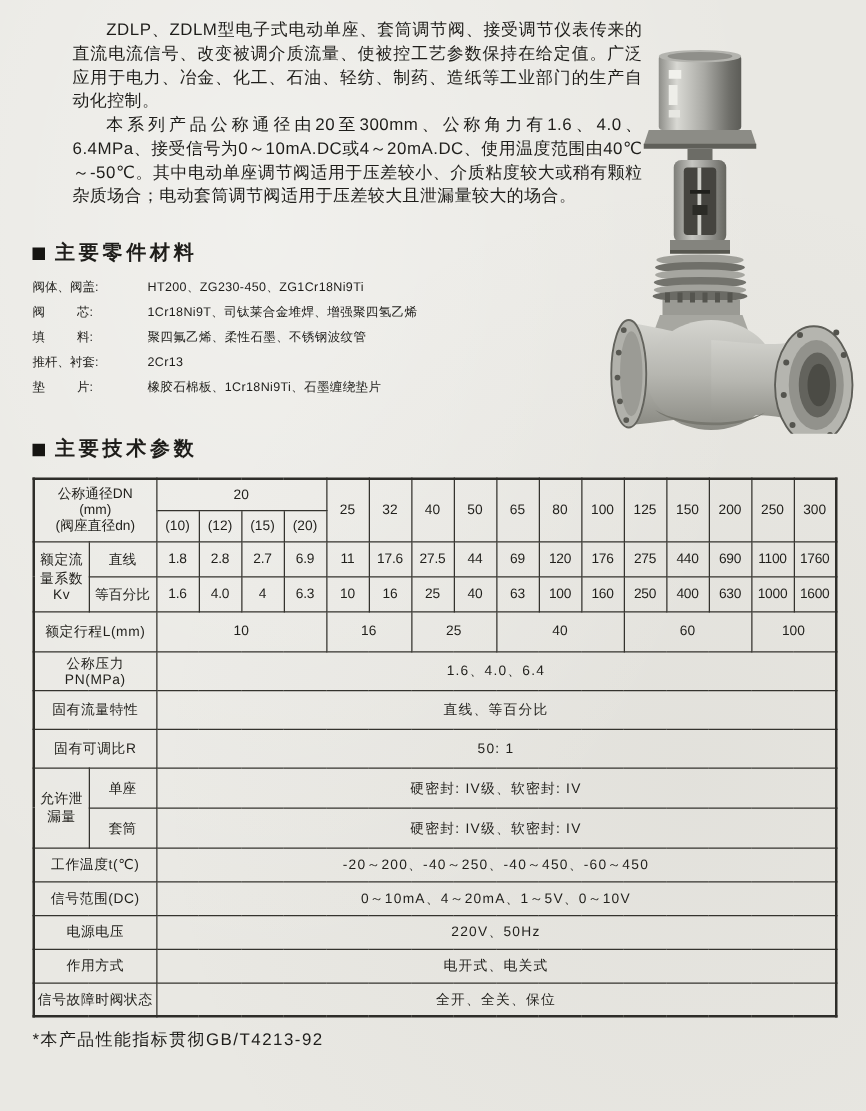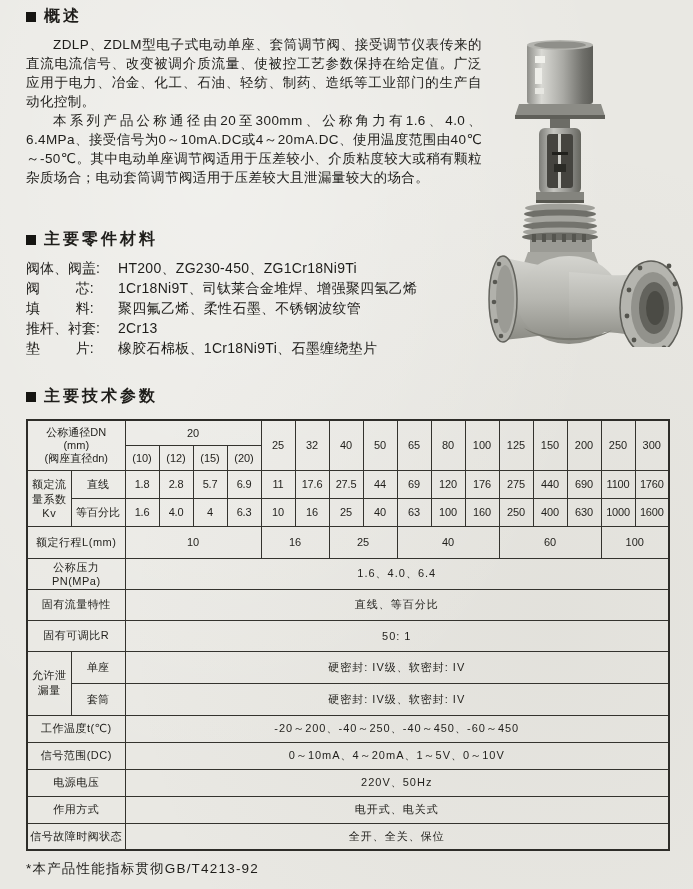--- a/index.html
+++ b/index.html
@@ -11,27 +11,27 @@
     font-family:"Liberation Sans","DejaVu Sans",sans-serif;
     color:#1e1d1a;
     overflow:hidden;
   }
   .page{position:relative;padding:6px 24px 0 26px;width:643px;}
 
   .sec-head{display:flex;align-items:center;gap:8px;margin:0;}
   .sec-head .bullet{width:10px;height:10px;background:#161512;flex:0 0 auto;}
   .sec-head .sec-title{font-size:16px;font-weight:bold;letter-spacing:3px;}
 
-  .overview-body{width:456px;margin-top:8px;}
+  .overview-body{width:456px;margin-top:8px;margin-left:32px;}
   .para{font-size:13.5px;line-height:19px;margin:0;text-align:justify;text-indent:2em;letter-spacing:.4px;}
 
   .valve-wrap{position:absolute;top:32px;right:4px;width:215px;height:315px;}
 
-  .materials{margin-top:42px;}
-  .mat-list{margin-top:8px;font-size:14px;line-height:20px;}
+  .materials{margin-top:26px;}
+  .mat-list{margin-top:8px;font-size:10px;line-height:20px;}
   .mat-row{display:flex;}
   .mat-label{white-space:pre;width:92px;flex:0 0 auto;}
   .mat-value{letter-spacing:.3px;}
 
   .specs{margin-top:28px;}
   table.spec-table{border-collapse:collapse;table-layout:fixed;width:644px;margin-top:12px;
     border:2px solid #2e2d29;}
   table.spec-table td{border:1px solid #34332e;text-align:center;vertical-align:middle;
     padding:0 1px;font-size:11px;color:#201f1b;overflow:hidden;}
   td.corner{font-size:10.5px;line-height:13px;}
@@ -47,24 +47,20 @@
   tr.r-lk{height:32px;}
   tr.r-b{height:27px;}
 
   .footnote{margin-top:9px;font-size:13.5px;letter-spacing:1.2px;}
 </style>
 </head>
 <body>
 
 <div class="page">
 
-  <div class="sec-head">
-    <span class="bullet"></span>
-    <span class="sec-title">概述</span>
-  </div>
   <div class="overview-body">
     <p class="para">ZDLP、ZDLM型电子式电动单座、套筒调节阀、接受调节仪表传来的直流电流信号、改变被调介质流量、使被控工艺参数保持在给定值。广泛应用于电力、冶金、化工、石油、轻纺、制药、造纸等工业部门的生产自动化控制。</p>
     <p class="para">本系列产品公称通径由20至300mm、公称角力有1.6、4.0、6.4MPa、接受信号为0～10mA.DC或4～20mA.DC、使用温度范围由40℃～-50℃。其中电动单座调节阀适用于压差较小、介质粘度较大或稍有颗粒杂质场合；电动套筒调节阀适用于压差较大且泄漏量较大的场合。</p>
   </div>
 
   <div class="valve-wrap">
     <svg width="215" height="315" viewBox="0 0 215 315">
       <defs>
         <linearGradient id="gCyl" x1="0" y1="0" x2="1" y2="0">
           <stop offset="0" stop-color="#8e8e89"></stop>
@@ -222,21 +218,21 @@
         <td class="hnum">(12)</td>
         <td class="hnum">(15)</td>
         <td class="hnum">(20)</td>
       </tr>
 
       <tr class="r-kv">
         <td class="lab" rowspan="2">额定流量系数Kv</td>
         <td class="sublab">直线</td>
         <td class="num">1.8</td>
         <td class="num">2.8</td>
-        <td class="num">5.7</td>
+        <td class="num">2.7</td>
         <td class="num">6.9</td>
         <td class="num">11</td>
         <td class="num">17.6</td>
         <td class="num">27.5</td>
         <td class="num">44</td>
         <td class="num">69</td>
         <td class="num">120</td>
         <td class="num">176</td>
         <td class="num">275</td>
         <td class="num">440</td>

